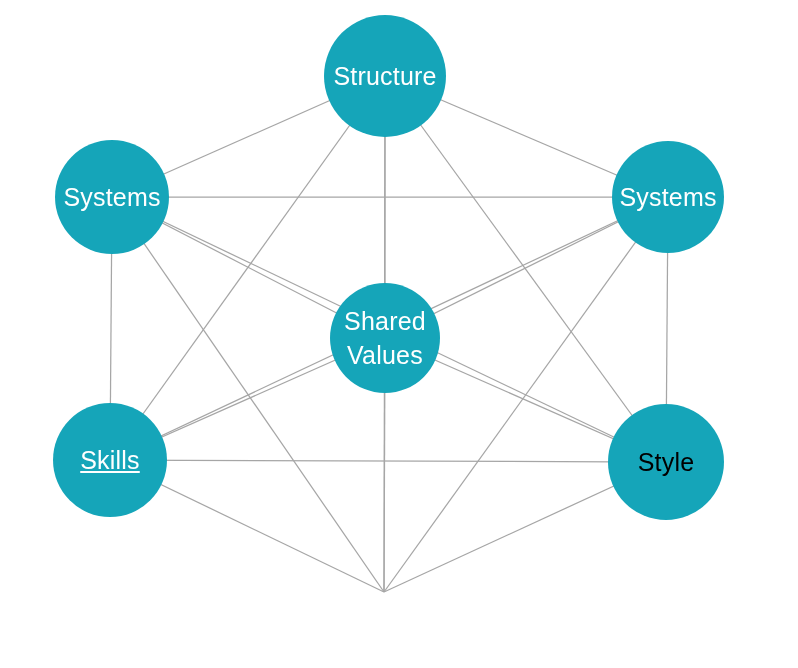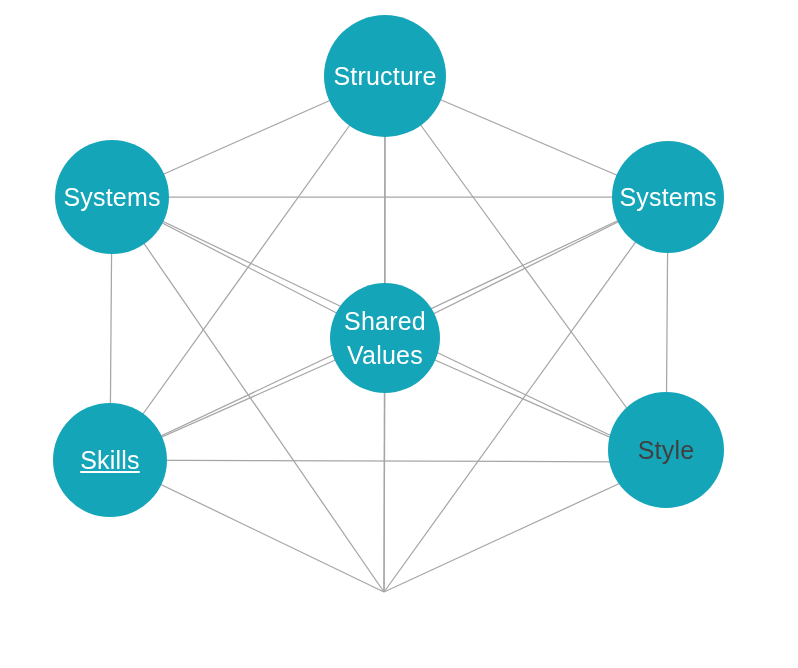--- a/index.html
+++ b/index.html
@@ -83,18 +83,18 @@
   </div>
 
   <div class="node" id="node-shared-values" style="left: 330px; top: 283px; width: 110px; height: 110px; background: rgb(21, 165, 185); color: rgb(255, 255, 255);">
     <span>Shared Values</span>
   </div>
 
   <div class="node" id="node-skills" style="left: 53px; top: 403px; width: 114px; height: 114px; background: rgb(21, 165, 185); color: rgb(255, 255, 255); text-decoration: underline;">
     <span>Skills</span>
   </div>
 
-  <div class="node" id="node-style" style="left: 608px; top: 392px; width: 116px; height: 116px; background: rgb(21, 165, 185); color: #404040;">
+  <div class="node" id="node-style" style="left: 608px; top: 404px; width: 116px; height: 116px; background: rgb(21, 165, 185); color: #000000;">
     <span>Style</span>
   </div>
 
 
 </div>
 
 </body></html>

